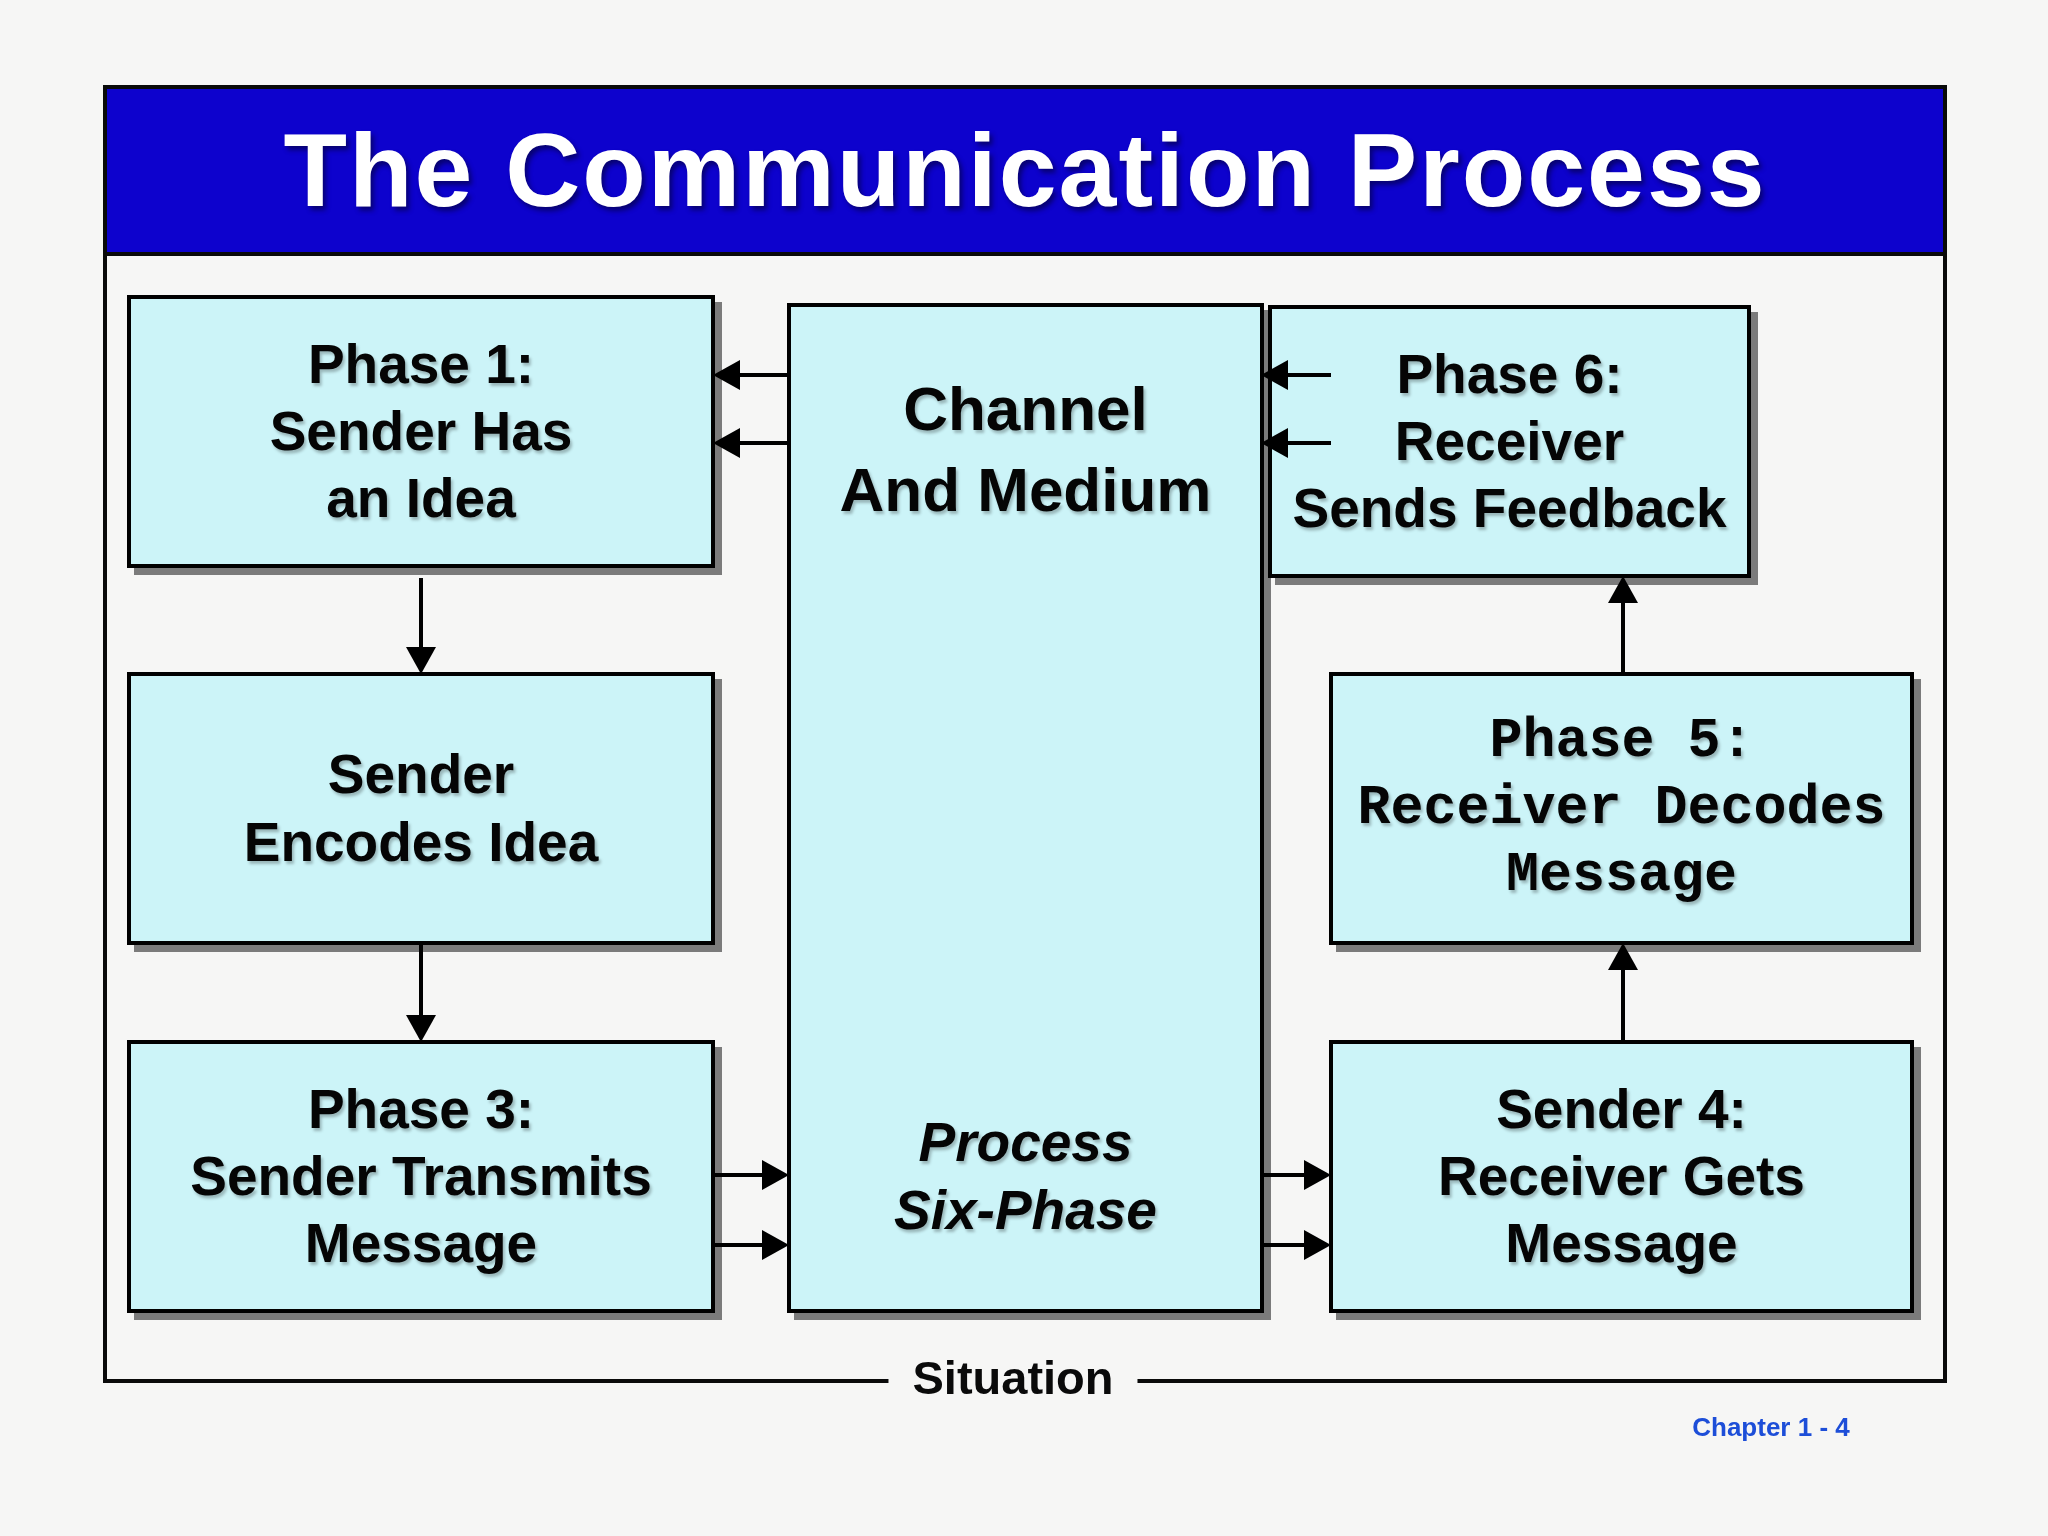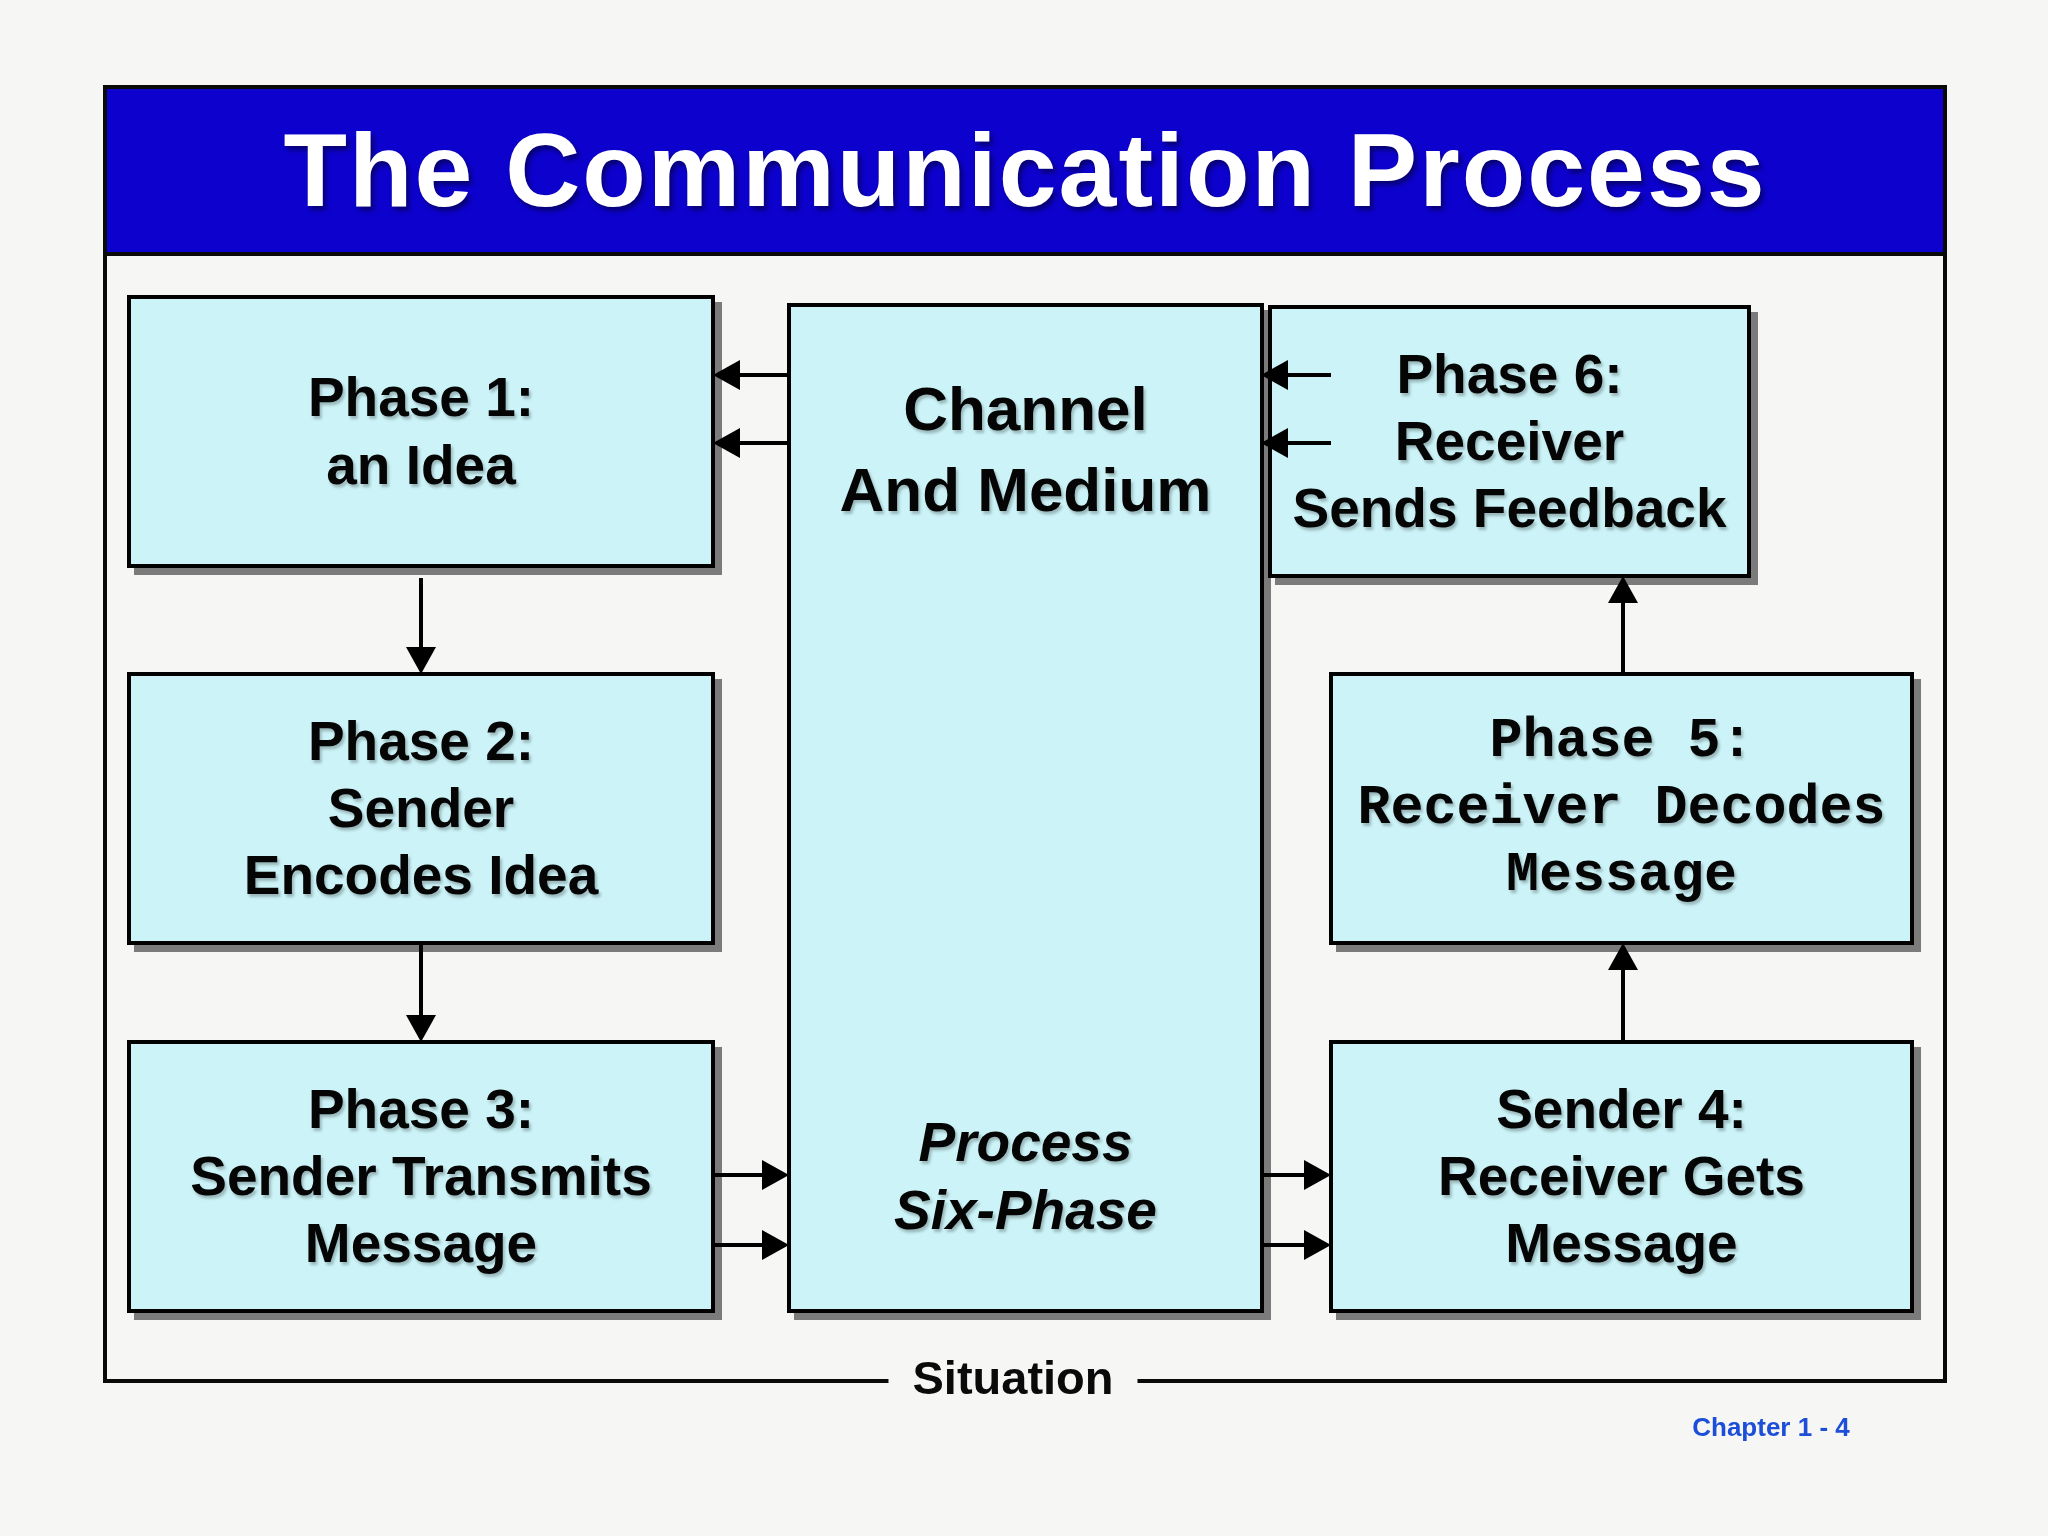--- a/index.html
+++ b/index.html
@@ -115,24 +115,24 @@
 <body>
 
 <div class="frame"></div>
 
 <div class="titlebar">
   <div class="title">The Communication Process</div>
 </div>
 
 <div class="box phase p1">
   <div class="line">Phase 1:</div>
+  <div class="line">Sender Has</div>
   <div class="line">an Idea</div>
 </div>
 <div class="box phase p2">
-  <div class="line">Phase 2:</div>
   <div class="line">Sender</div>
   <div class="line">Encodes Idea</div>
 </div>
 <div class="box phase p3">
   <div class="line">Phase 3:</div>
   <div class="line">Sender Transmits</div>
   <div class="line">Message</div>
 </div>
 
 <div class="box channel">

